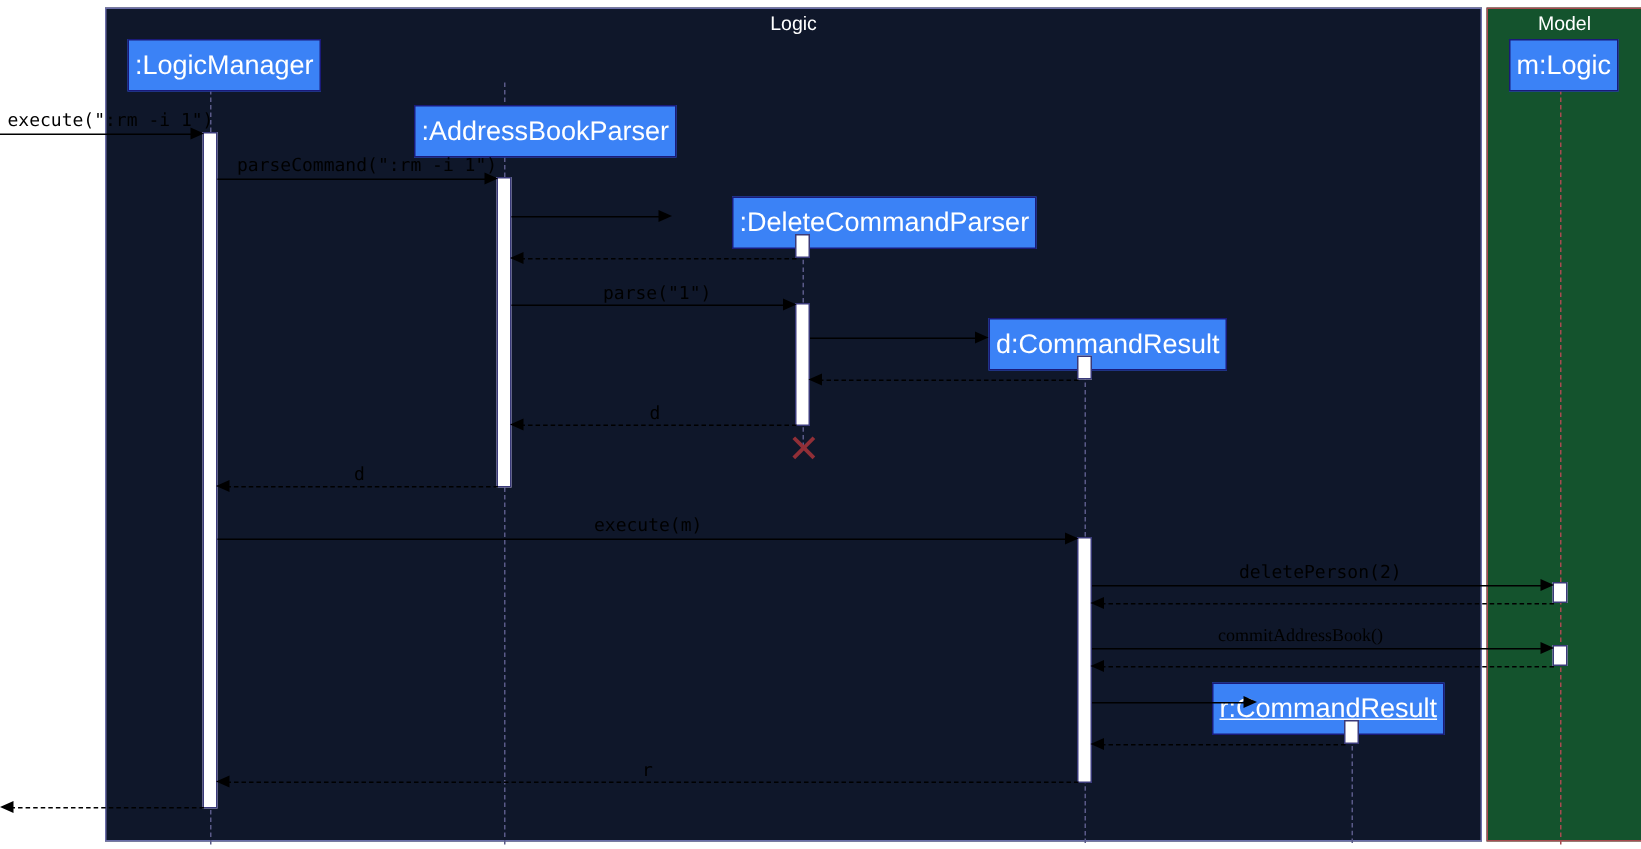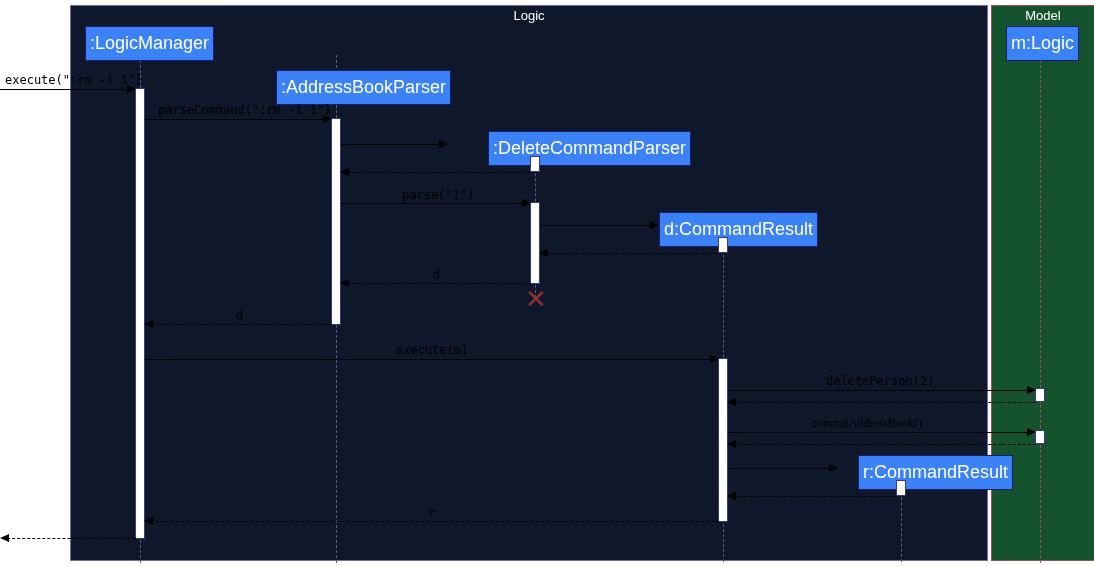--- a/index.html
+++ b/index.html
@@ -125,21 +125,21 @@
 <div class="lifeline" style="left:723px; top:240px; height:322px;"></div>
 <div class="lifeline" style="left:901px; top:482px; height:80px;"></div>
 <div class="lifeline lifeline-model" style="left:1040px; top:55px; height:508px;"></div>
 
 <div class="participant" style="left:85px; top:26px;">:LogicManager</div>
 <div class="participant" style="left:276px; top:26px;margin-top:44px;">:AddressBookParser</div>
 <div class="participant" style="left:1006px; top:26px;">m:Logic</div>
 
 <div class="participant" style="left:448px; top:131px;margin-left:40px;">:DeleteCommandParser</div>
 <div class="participant" style="left:659px; top:212px;">d:CommandResult</div>
-<div class="participant" style="left:858px; top:455px;">r:CommandResult</div>
+<div class="participant" style="left:808px; top:455px;text-decoration:underline;">r:CommandResult</div>
 
 <div class="activation" style="left:135px; top:88px; height:451px;"></div>
 <div class="activation" style="left:331px; top:118px; height:207px;"></div>
 <div class="activation" style="left:530px; top:156px; height:16px;"></div>
 <div class="activation" style="left:530px; top:202px; height:82px;"></div>
 <div class="activation" style="left:718px; top:237px; height:16px;"></div>
 <div class="activation" style="left:718px; top:358px; height:164px;"></div>
 <div class="activation" style="left:1035px; top:388px; height:14px;"></div>
 <div class="activation" style="left:1035px; top:430px; height:14px;"></div>
 <div class="activation" style="left:896px; top:480px; height:16px;"></div>

